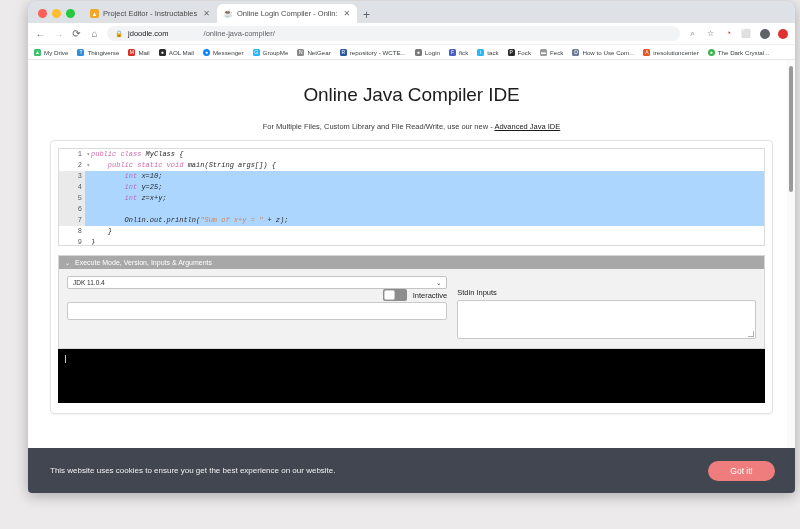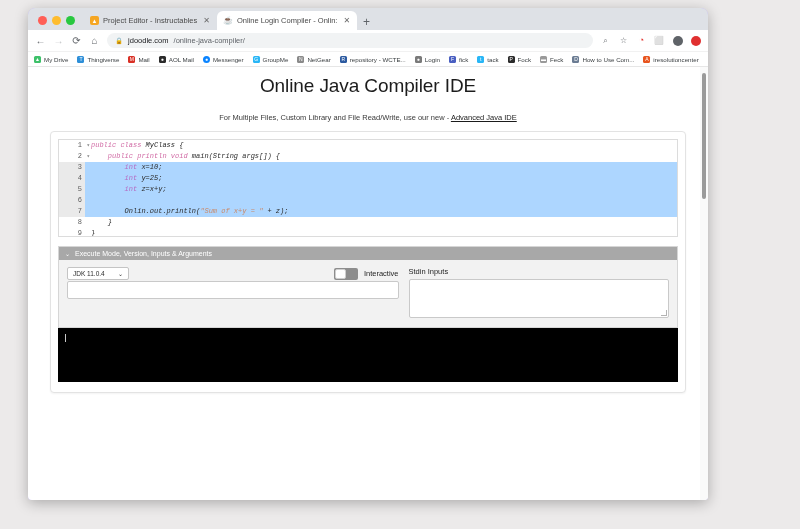--- a/index.html
+++ b/index.html
@@ -14,22 +14,22 @@
   
   #desktop {
     position: relative;
     width: 800px; height: 529px;
     background: #eceaea;
   }
 
   
   #browser-window {
     position: absolute;
-    left: 28px; top: 8px;
-    width: 680px; height: 492px;
+    left: 28px; top: 1px;
+    width: 767px; height: 492px;
     background: #c4b5fd;
     border-radius: 7px 7px 4px 4px;
     box-shadow: 0 3px 14px rgba(0,0,0,.28);
     overflow: hidden;
   }
 
   
   #tab-strip {
     position: relative;
     height: 22px;
@@ -99,21 +99,21 @@
     height: 15px;
     background: #f1f3f4;
     border-radius: 8px;
     display: flex; align-items: center;
     padding: 0 8px;
     gap: 5px;
     font-size: 7.5px;
   }
   .lock-icon { font-size: 6.5px; color: #5f6368; }
   .url-host { color: #202124; }
-  .url-path { color: #5f6368; }
+  .url-path { color: #5f6368; margin-left: 30px; }
   #toolbar-actions { display: flex; align-items: center; gap: 7px; }
   .action-icon {
     width: 11px; height: 11px;
     display: flex; align-items: center; justify-content: center;
     font-size: 8px; color: #5f6368; line-height: 1;
   }
   .ext-red   { color: #e53935; font-size: 9px; }
   .avatar-ic {
     width: 10px; height: 10px; border-radius: 50%;
     background: #5f6368;
@@ -169,21 +169,21 @@
     height: 100%;
   }
 
   
   #site-title {
     text-align: center;
     font-size: 19px;
     font-weight: 400;
     color: #1c1c1c;
     letter-spacing: -.1px;
-    margin-top: 0;
+    margin-top: 16px;
   }
   #site-subtitle {
     text-align: center;
     font-size: 7.5px;
     color: #3a3a3a;
     margin-top: 16px;
   }
   #advanced-link {
     color: #1b1b1b;
     text-decoration: underline;
@@ -253,21 +253,21 @@
   #exec-body {
     background: #f2f2f2;
     padding: 7px 8px 9px 8px;
     display: flex;
     gap: 10px;
   }
   #exec-left { flex: 1 1 56%; }
   #exec-right { flex: 1 1 44%; }
 
   .row-top {
-    display: flex; 
+    display: flex;  flex-direction: column;
   }
   #jdk-select {
     background: #fff;
     border: 1px solid #c4c4c4;
     border-radius: 2px;
     height: 13px;
     min-width: 62px;
     font-size: 6.5px;
     color: #2b2b2b;
     display: flex; align-items: center; justify-content: space-between;
@@ -295,21 +295,21 @@
   }
   #interactive-label { font-size: 7.5px; color: #262626; }
 
   .field-label {
     font-size: 7.5px;
     color: #262626;
     margin-top: 7px;
     margin-bottom: 3px;
     display: block;
   }
-  .field-label.first { margin-top: 0; }
+  .field-label.first { margin-top: 12px; }
   #cmdline-input {
     width: 100%;
     height: 18px;
     background: #fff;
     border: 1px solid #c9c9c9;
     border-radius: 2px;
   }
   #stdin-area {
     width: 100%;
     height: 39px;
@@ -549,21 +549,21 @@
 
         <div id="ide-card">
 
           <div id="editor">
             <div class="code-line">
               <span class="gutter">1<span class="fold">▾</span></span>
               <span class="code-text"><span class="tk-kw">public class </span><span class="tk-id">MyClass {</span></span>
             </div>
             <div class="code-line">
               <span class="gutter">2<span class="fold">▾</span></span>
-              <span class="code-text">    <span class="tk-kw">public println void </span><span class="tk-id">main(String args[]) {</span></span>
+              <span class="code-text">    <span class="tk-kw">public static void </span><span class="tk-id">main(String args[]) {</span></span>
             </div>
             <div class="code-line selected">
               <span class="gutter">3</span>
               <span class="code-text">        <span class="tk-type">int </span><span class="tk-id">x=10;</span></span>
             </div>
             <div class="code-line selected">
               <span class="gutter">4</span>
               <span class="code-text">        <span class="tk-type">int </span><span class="tk-id">y=25;</span></span>
             </div>
             <div class="code-line selected">
@@ -624,16 +624,20 @@
           </div>
 
 
           <div id="result-console">
             <span></span><span id="console-cursor"></span>
           </div>
 
         </div>
       </div>
 
+      <div id="cookie-banner">
+        <div id="cookie-text">This website uses cookies to ensure you get the best experience on our website.</div>
+        <div id="cookie-accept">Got it!</div>
+      </div>
 
     </div>
   </div>
 </div>
 
 </body></html>

